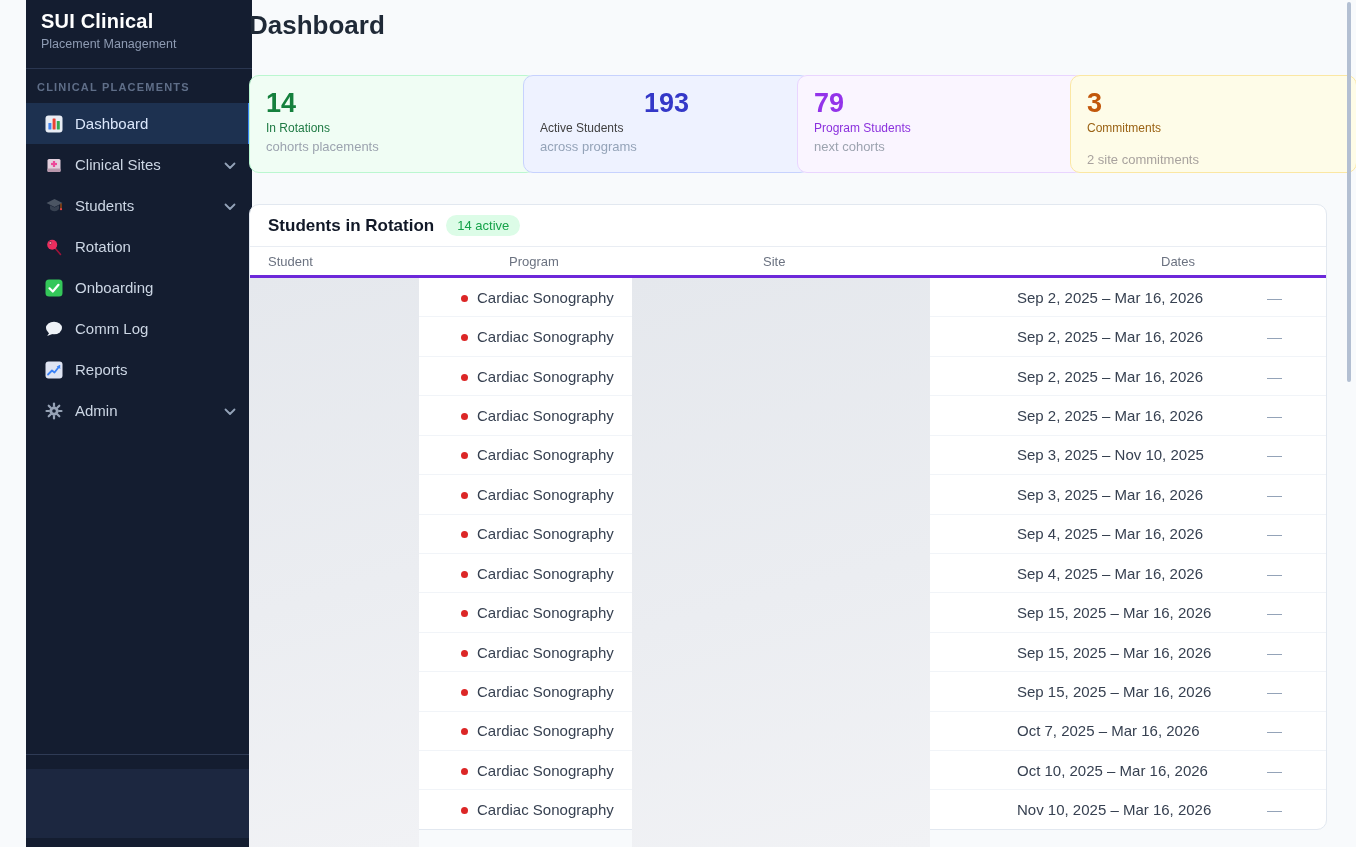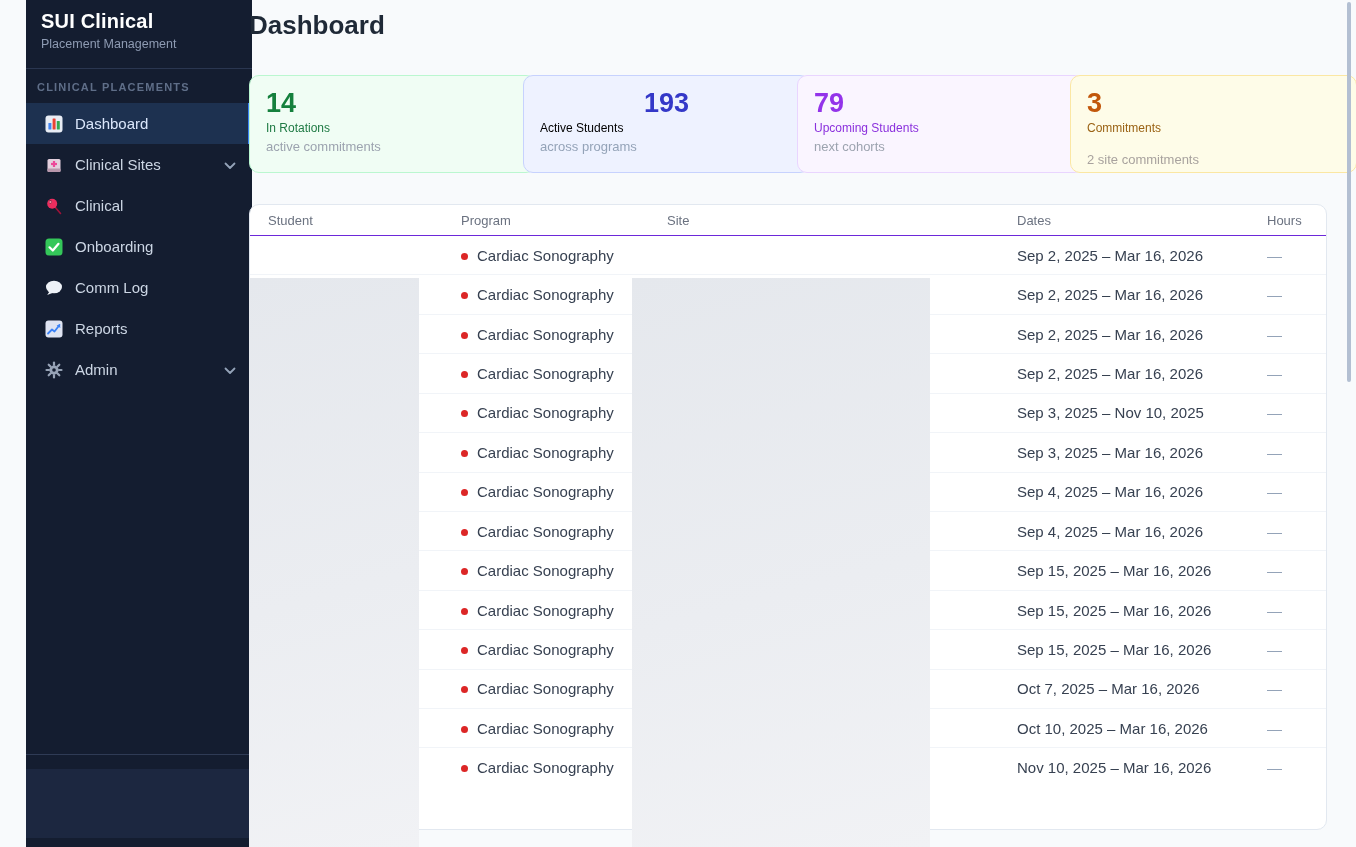--- a/index.html
+++ b/index.html
@@ -29,33 +29,33 @@
   .page-title { position:absolute; left:249px; top:10px; font-size:26px; font-weight:700; color:#1f2937; }
 
   
   .card { position:absolute; top:75px; height:98px; width:287px; border-radius:10px; border:1px solid; padding:12px 16px; cursor:pointer; }
   .card .v { font-size:27px; font-weight:700; line-height:1.15; }
   .card .l { font-size:12px; margin-top:2px; }
   .card .s { font-size:13px; margin-top:4px; }
   .card1 { left:249px; background:#f0fdf4; border-color:#bbf7d0; }
   .card1 .v { color:#15803d; } .card1 .l { color:#1f7a44; } .card1 .s { color:#9ca3af; }
   .card2 { left:523px; background:#eef2ff; border-color:#c7d2fe; }
-  .card2 .v { color:#3438c8;text-align:center; } .card2 .l { color:#000000; } .card2 .s { color:#94a3b8; }
+  .card2 .v { color:#3438c8;text-align:center; } .card2 .l { color:#404040; } .card2 .s { color:#94a3b8; }
   .card3 { left:797px; background:#faf5ff; border-color:#e9d5ff; }
   .card3 .v { color:#9333ea; } .card3 .l { color:#8b30dd; } .card3 .s { color:#9ca3af; }
   .card4 { left:1070px; background:#fefce8; border-color:#fbe7a3; }
   .card4 .v { color:#c2570b; } .card4 .l { color:#9a6214; } .card4 .s { color:#a8a29e;margin-top:17px; }
 
   
   .panel { position:absolute; left:249px; top:204px; width:1078px; height:626px; background:#ffffff; border:1px solid #e2e8f0; border-radius:10px; }
   .panel-head { display:flex; align-items:center; height:42px; padding-left:18px; border-bottom:1px solid #e9edf3; }
   .panel-title { font-size:17px; font-weight:600; color:#111827; }
   .badge { margin-left:12px; background:#dcfce7; color:#16a34a; font-size:13px; padding:3px 11px; border-radius:999px; }
   .cols, .trow { display:grid; grid-template-columns:193px 206px 350px 250px 1fr; align-items:center; padding-left:18px; }
-  .cols { height:31px; border-bottom:1px solid #6d28d9; color:#6b7280; font-size:13px; }
+  .cols { height:31px; border-bottom:3px solid #6d28d9; color:#6b7280; font-size:13px;gap:48px; }
   .tbody { height:551px; overflow:hidden; }
   .trow { height:39.43px; border-bottom:1px solid #f1f4f8; font-size:15px; color:#374151; cursor:pointer; }
   .dot { display:inline-block; width:7px; height:7px; border-radius:50%; background:#dc2626; margin-right:9px; vertical-align:1px; }
   .c-hours { color:#94a3b8; }
 
   
   .redact { position:absolute; top:278px; height:569px; background:linear-gradient(165deg,#e5e8ed 0%,#ebedf1 55%,#f1f2f5 100%); z-index:5; }
   .redact-student { left:249px; width:170px; }
   .redact-site { left:632px; width:298px; }
 
@@ -99,31 +99,47 @@
             </svg>
         </span>
         <span class="nav-label">Clinical Sites</span>
         <span class="chevron">
           <svg width="12" height="8" viewBox="0 0 12 8">
               <polyline points="1.5,1.5 6,6 10.5,1.5" fill="none" stroke="#94a3b8" stroke-width="1.8" stroke-linecap="round" stroke-linejoin="round"></polyline>
             </svg>
         </span>
       </div>
 
+      <div class="nav-item">
+        <span class="icon">
+          <svg width="19" height="19" viewBox="0 0 19 19">
+              <polygon points="9.5,3 17.5,7 9.5,11 1.5,7" fill="#4b5563"></polygon>
+              <path d="M5 9.2 v3.4 c0 1.4 2 2.6 4.5 2.6 s4.5-1.2 4.5-2.6 v-3.4 l-4.5 2.2 z" fill="#374151"></path>
+              <line x1="16" y1="7.4" x2="16" y2="12.5" stroke="#b45309" stroke-width="1.2"></line>
+              <circle cx="16" cy="13.2" r="1.1" fill="#ef4444"></circle>
+            </svg>
+        </span>
+        <span class="nav-label">Students</span>
+        <span class="chevron">
+          <svg width="12" height="8" viewBox="0 0 12 8">
+              <polyline points="1.5,1.5 6,6 10.5,1.5" fill="none" stroke="#94a3b8" stroke-width="1.8" stroke-linecap="round" stroke-linejoin="round"></polyline>
+            </svg>
+        </span>
+      </div>
 
       <div class="nav-item">
         <span class="icon">
           <svg width="18" height="18" viewBox="0 0 18 18">
               <line x1="10" y1="10" x2="15.5" y2="16.5" stroke="#9f1239" stroke-width="1.6" stroke-linecap="round"></line>
               <circle cx="7.2" cy="6.8" r="5" fill="#ec2d5e"></circle>
               <circle cx="5.4" cy="5" r="1.4" fill="#f push"></circle>
               <circle cx="5.4" cy="5" r="1.3" fill="#f97f9f"></circle>
             </svg>
         </span>
-        <span class="nav-label">Clinical</span>
+        <span class="nav-label">Rotation</span>
       </div>
 
       <div class="nav-item">
         <span class="icon">
           <svg width="18" height="18" viewBox="0 0 18 18">
               <rect x="0.5" y="0.5" width="17" height="17" rx="3.5" fill="#34c759"></rect>
               <polyline points="4.5,9.3 7.8,12.5 13.5,5.8" fill="none" stroke="#ffffff" stroke-width="2.2" stroke-linecap="round" stroke-linejoin="round"></polyline>
             </svg>
         </span>
         <span class="nav-label">Onboarding</span>
@@ -179,39 +195,43 @@
 
     <div class="side-bottom-divider"></div>
     <div class="user-panel"></div>
   </aside>
 
   <h1 class="page-title">Dashboard</h1>
 
   <div class="card card1">
     <div class="v">14</div>
     <div class="l">In Rotations</div>
-    <div class="s">active commitments</div>
+    <div class="s">cohorts placements</div>
   </div>
   <div class="card card2">
     <div class="v">193</div>
     <div class="l">Active Students</div>
     <div class="s">across programs</div>
   </div>
   <div class="card card3">
     <div class="v">79</div>
-    <div class="l">Upcoming Students</div>
+    <div class="l">Program Students</div>
     <div class="s">next cohorts</div>
   </div>
   <div class="card card4">
     <div class="v">3</div>
     <div class="l">Commitments</div>
     <div class="s">2 site commitments</div>
   </div>
 
   <section class="panel">
+    <div class="panel-head">
+      <span class="panel-title">Students in Rotation</span>
+      <span class="badge">14 active</span>
+    </div>
     <div class="cols">
       <div>Student</div>
       <div>Program</div>
       <div>Site</div>
       <div>Dates</div>
       <div>Hours</div>
     </div>
     <div class="tbody" id="tbody">
   <div class="trow">
     <div class="cell c-student"></div>

